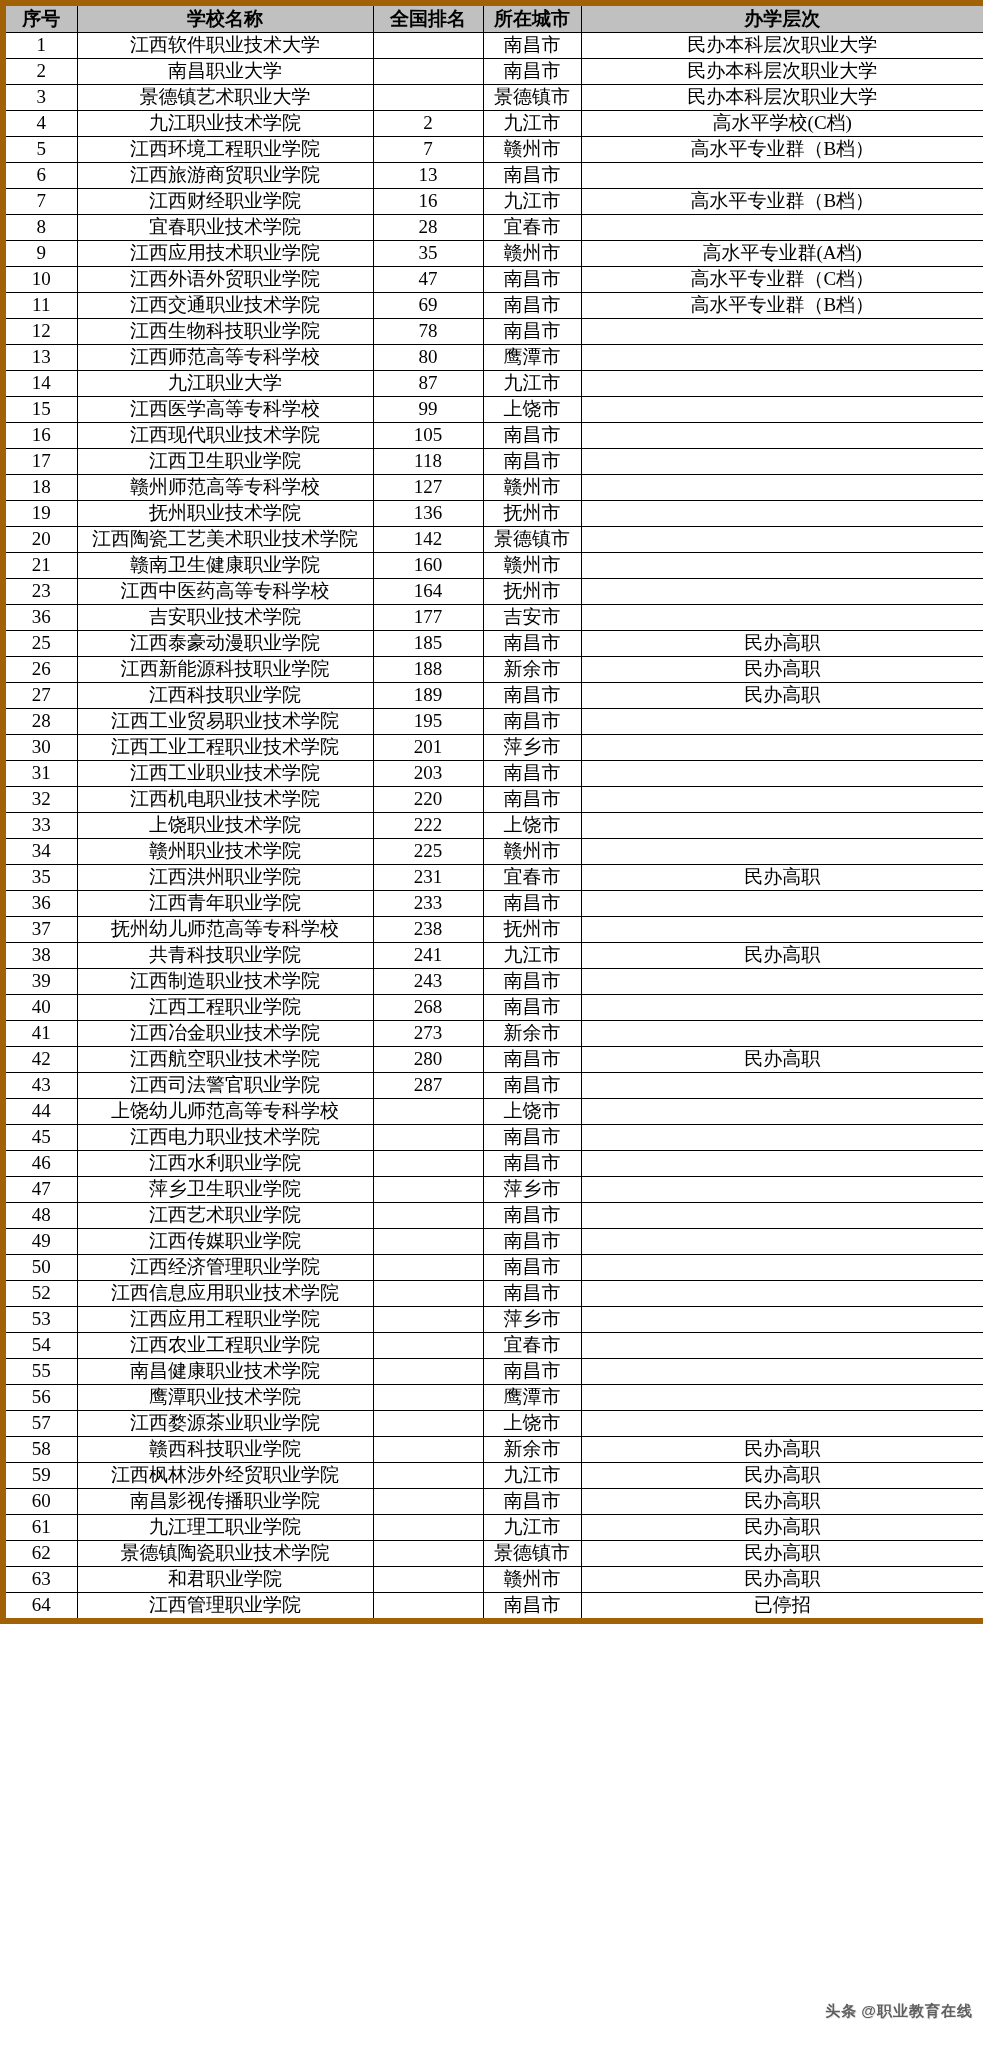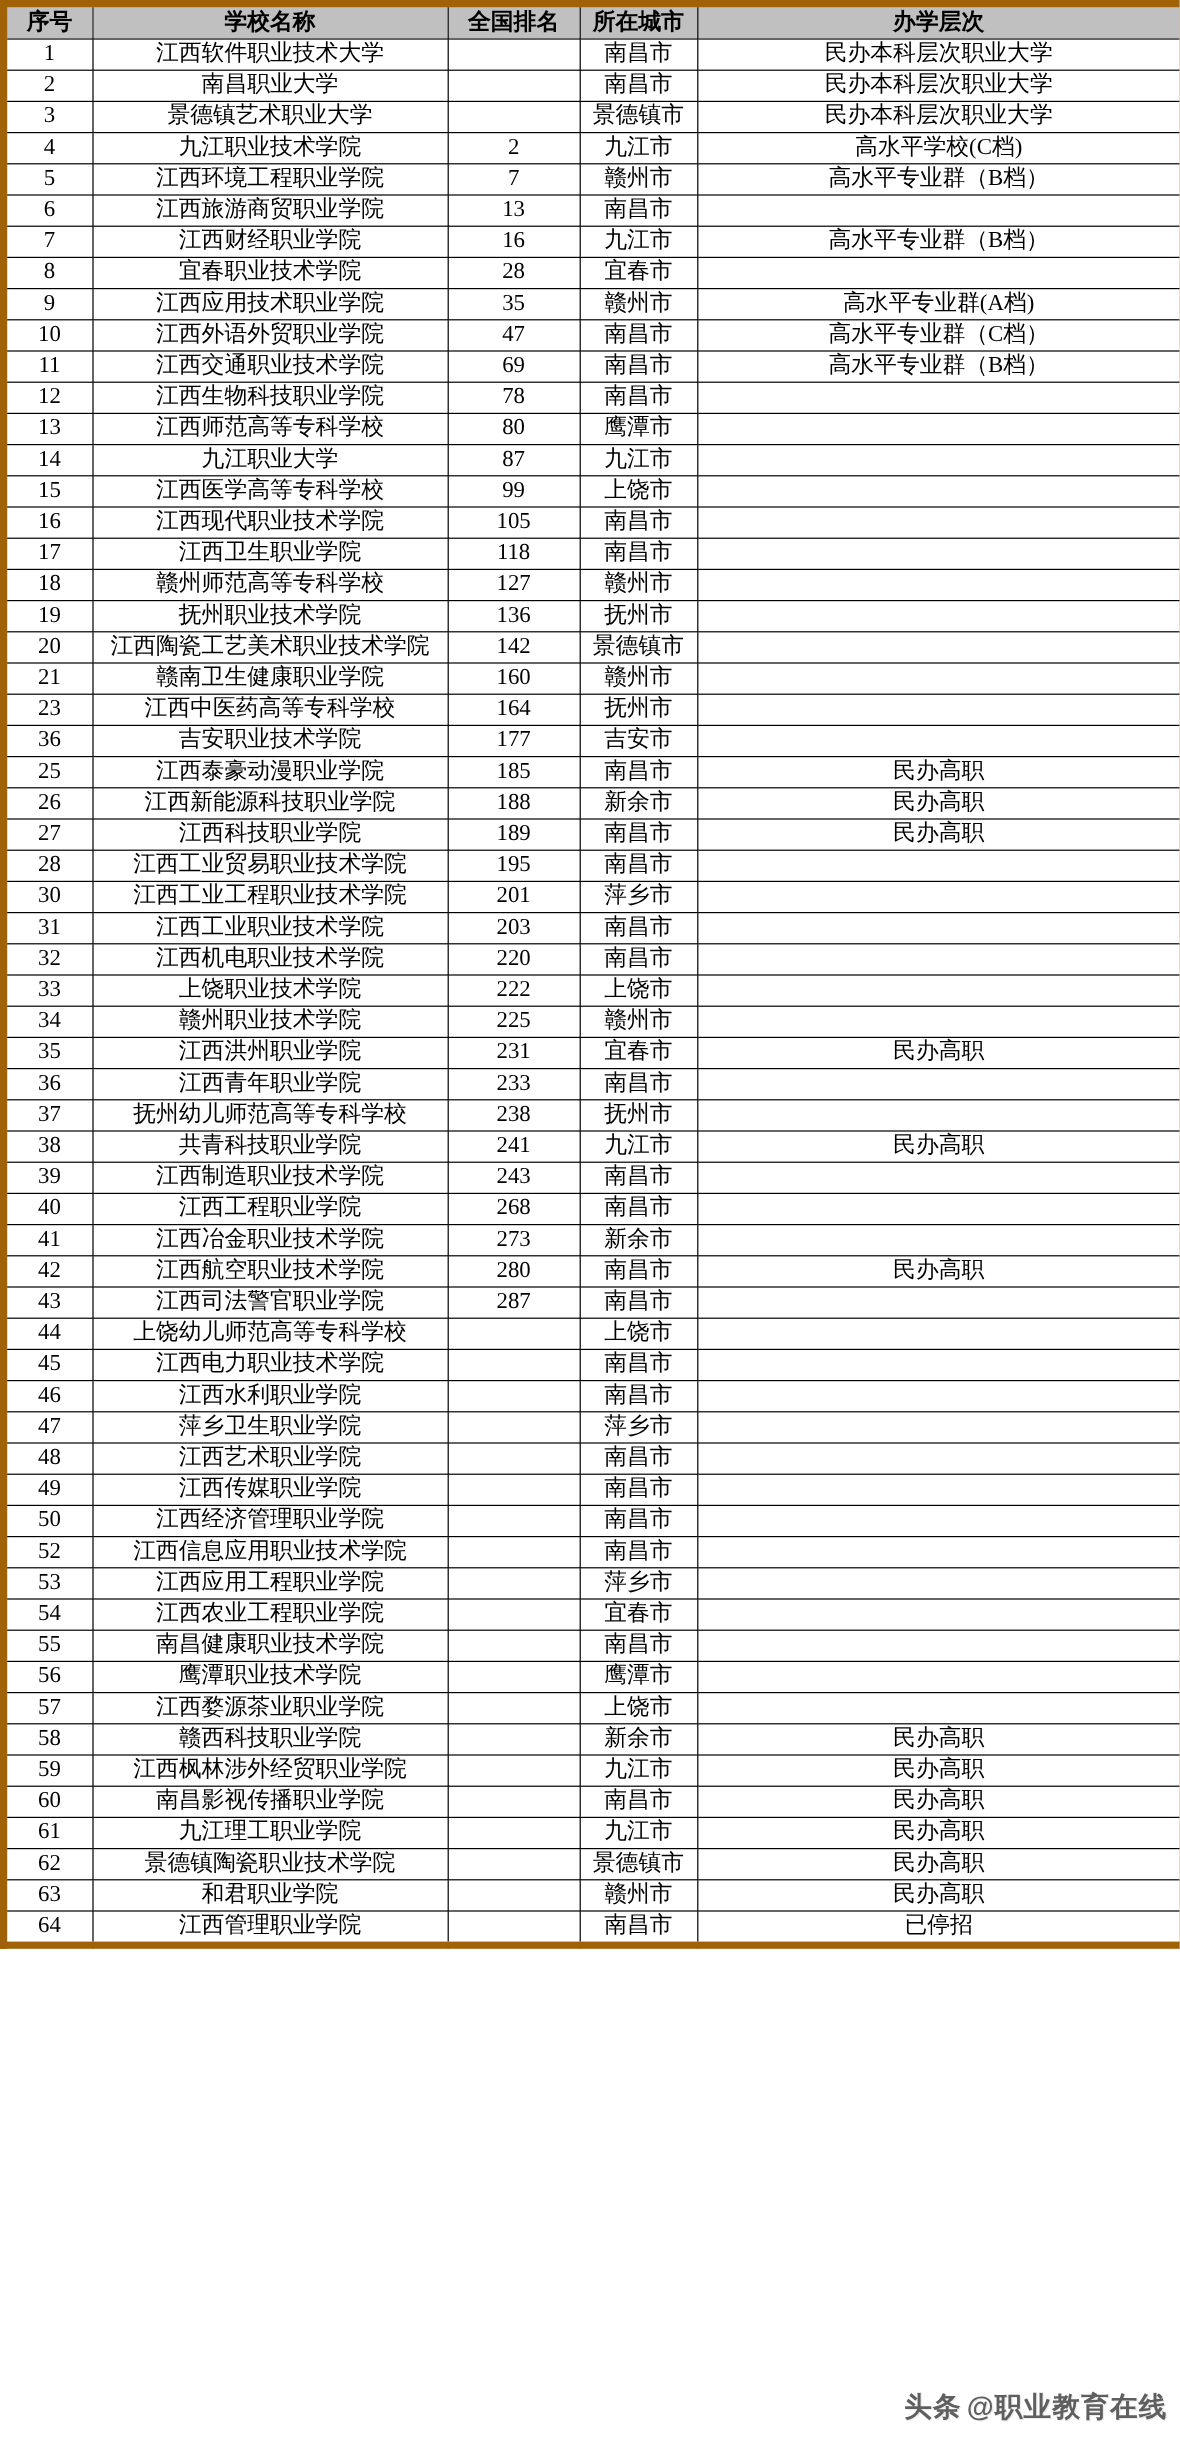--- a/index.html
+++ b/index.html
@@ -60,21 +60,21 @@
     font-size: 18px;
   }
   td.col-name { font-size: 19px; }
   td.col-city { font-size: 19px; }
   td.col-level { font-size: 19px; }
 
   .watermark {
     position: absolute;
     right: 10px;
     bottom: 26px;
-    font-size: 23px;
+    font-size: 15px;
     font-weight: bold;
     color: #4a4a4a;
     letter-spacing: 1px;
     font-family: "Liberation Sans", "DejaVu Sans", sans-serif;
     opacity: 0.88;
     text-shadow: 1px 1px 0 #e8e8e8;
     white-space: nowrap;
   }
   .watermark .wm-logo { margin-right: 4px; }
 </style>

